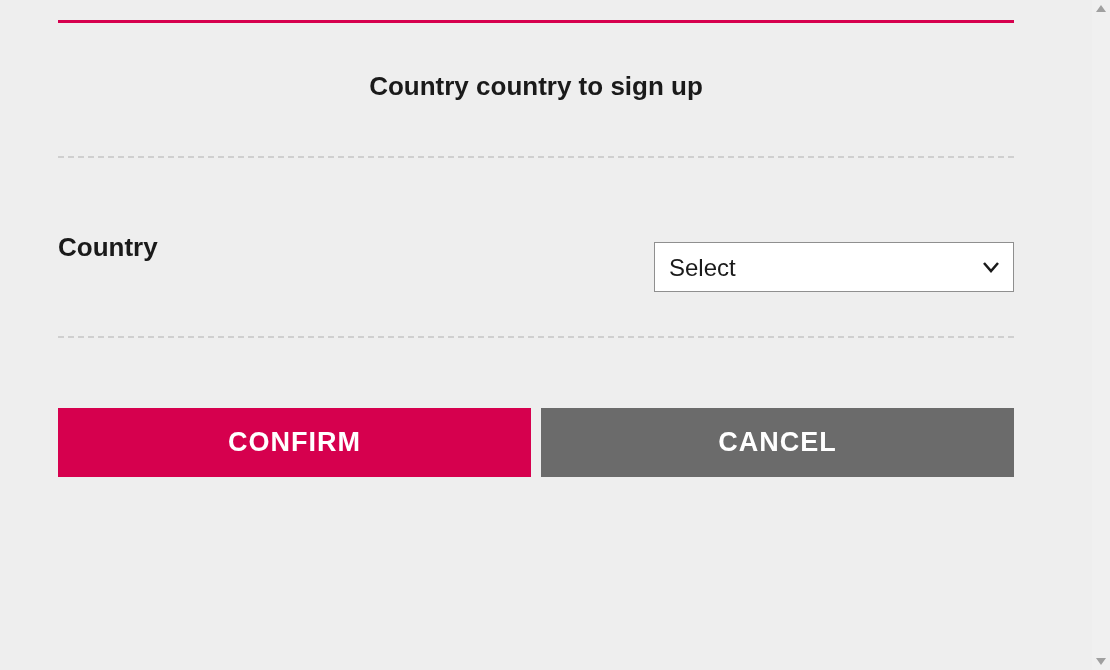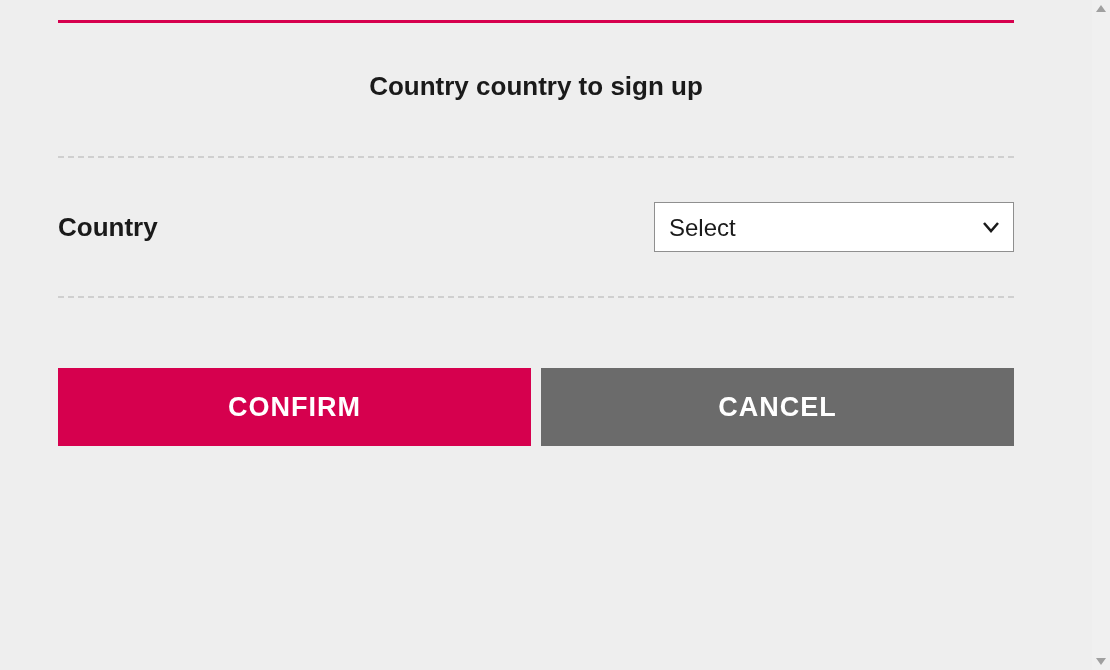--- a/index.html
+++ b/index.html
@@ -49,20 +49,21 @@
       font-weight: bold;
       color: #1a1a1a;
       margin-right: 26px;
     }
     .select-wrap {
       position: relative;
       width: 360px;
       height: 50px;
       background: #ffffff;
       border: 1px solid #8f8f8f;
+      margin-top: 40px;
     }
     .select-value {
       font-size: 24px;
       color: #1a1a1a;
       padding: 10px 14px;
       line-height: 30px;
     }
     .chevron {
       position: absolute;
       right: 12px;
@@ -73,21 +74,21 @@
       pointer-events: none;
     }
     .chevron svg { display: block; }
     .button-row {
       display: flex;
       gap: 10px;
       padding: 70px 0 0 0;
     }
     .btn {
       flex: 1;
-      height: 78px;
+      height: 69px;
       display: flex;
       align-items: center;
       justify-content: center;
       font-size: 27px;
       font-weight: bold;
       letter-spacing: 1px;
       color: #ffffff;
       border: none;
       cursor: pointer;
     }

